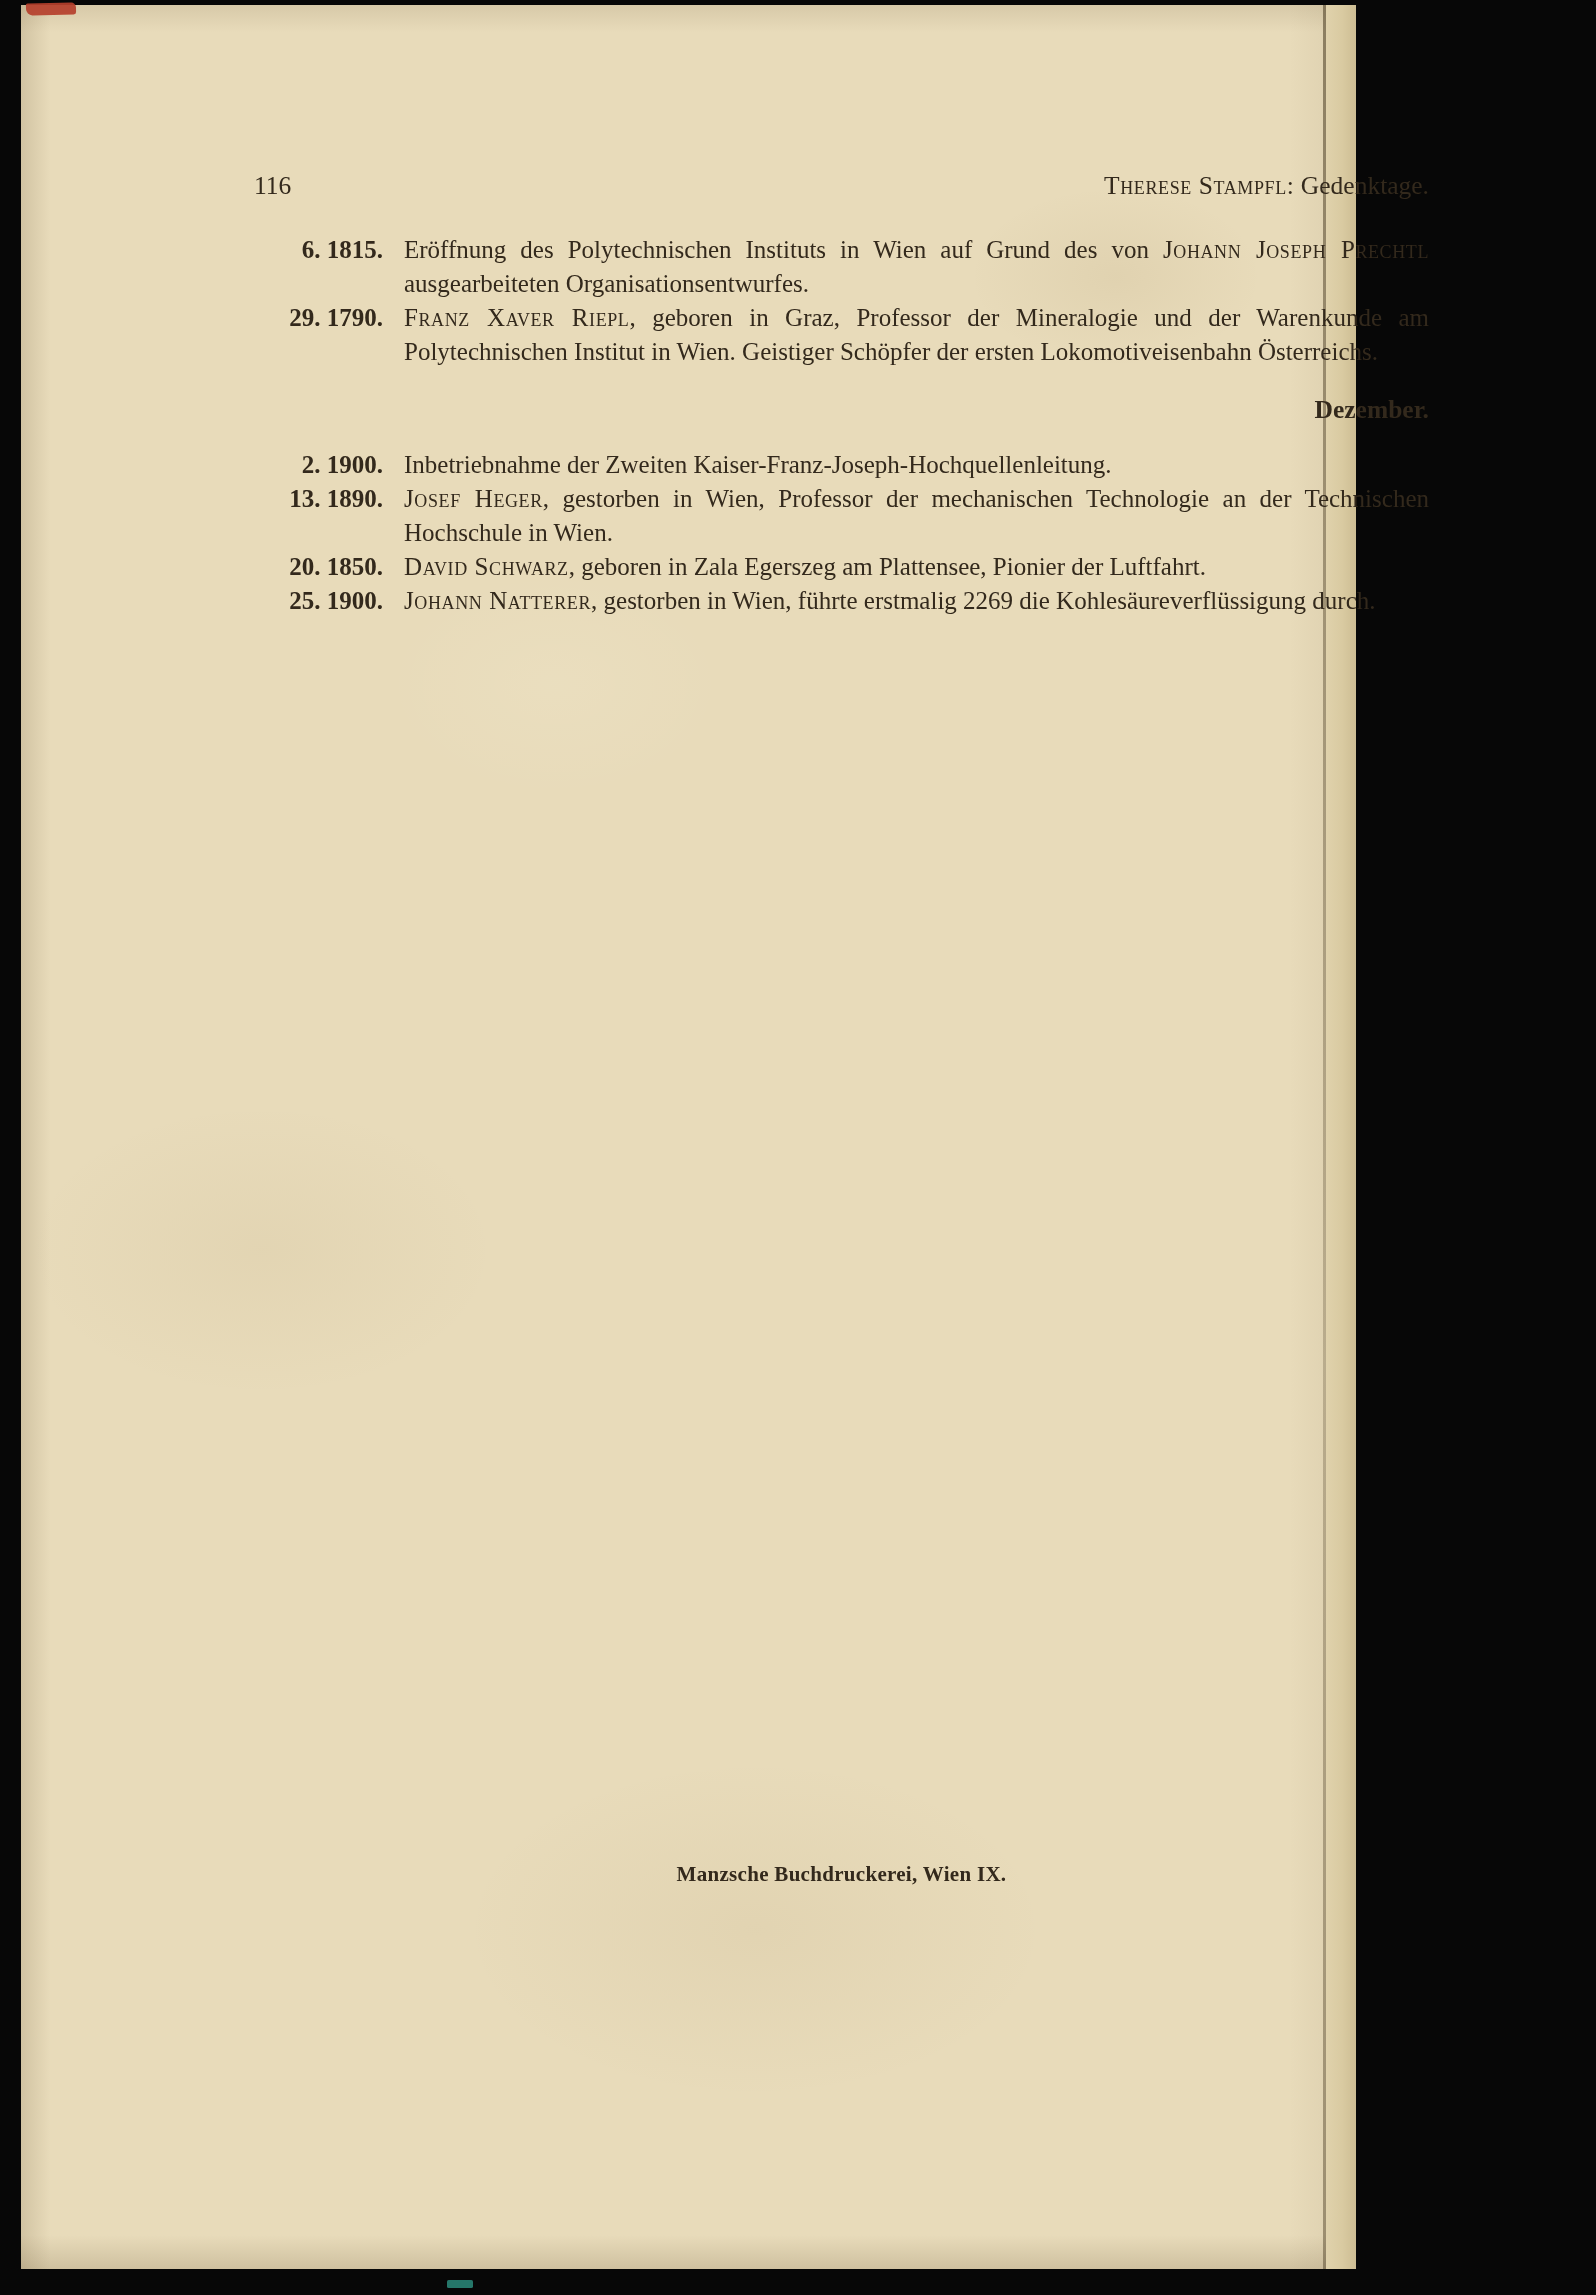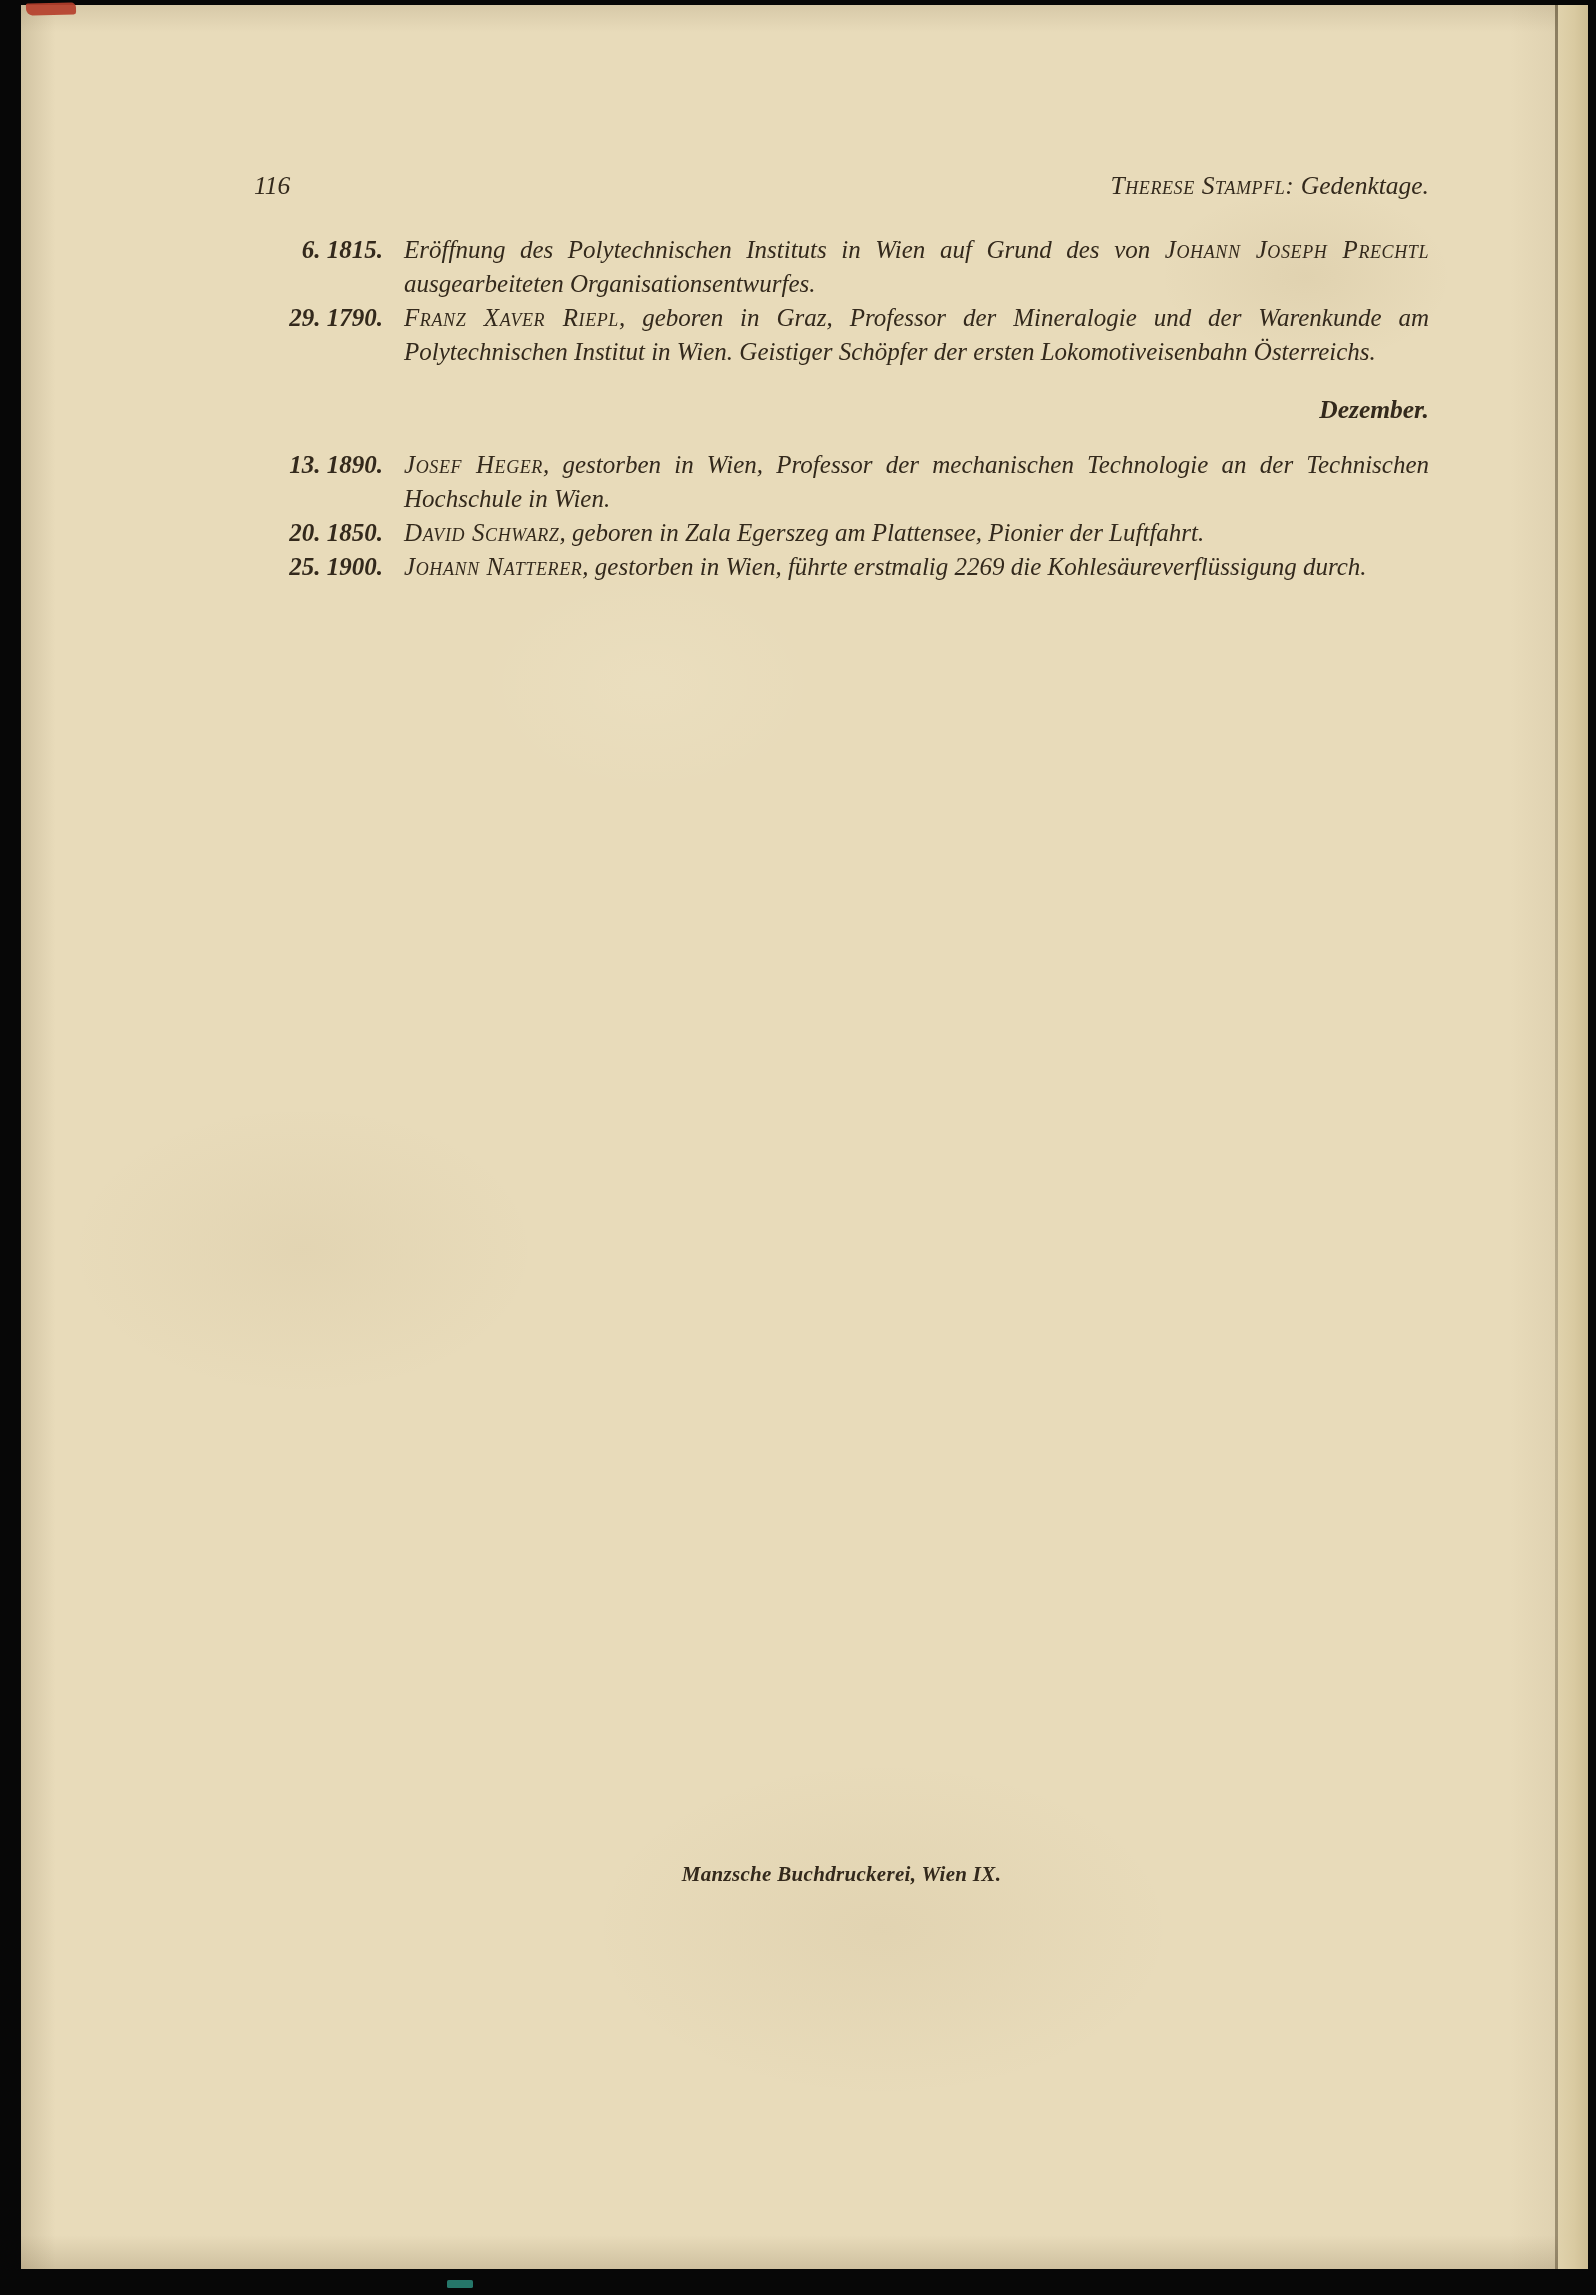--- a/index.html
+++ b/index.html
@@ -11,31 +11,30 @@
     background: #070707;
     font-family: "Liberation Serif", "DejaVu Serif", serif;
     overflow: hidden;
   }
 
   
   .paper {
     position: absolute;
     left: 21px;
     top: 4.8px;
-    width: 1567px;
+    width: 1335px;
     height: 2264px;
     background-color: #e8dbba;
     background-image:
       radial-gradient(ellipse 208px 128px at 82% 12%, rgba(124, 94, 44, 0.07), transparent 70%),
       radial-gradient(ellipse 335px 208px at 18% 55%, rgba(124, 94, 44, 0.05), transparent 70%),
       radial-gradient(ellipse 415px 240px at 55% 85%, rgba(124, 94, 44, 0.06), transparent 70%),
       radial-gradient(ellipse 240px 160px at 40% 30%, rgba(255, 250, 230, 0.10), transparent 70%),
       linear-gradient(90deg, rgba(92, 72, 40, 0.16) 0%, rgba(0,0,0,0) 2.2%, rgba(0,0,0,0) 95%, rgba(92, 72, 40, 0.10) 100%),
       linear-gradient(180deg, rgba(92, 72, 40, 0.12) 0%, rgba(0,0,0,0) 1.2%, rgba(0,0,0,0) 98.5%, rgba(92, 72, 40, 0.18) 100%);
-    font-style: italic;
   }
 
   
   .edge-strip {
     position: absolute;
     top: 0;
     bottom: 0;
     right: 0;
     width: 30px;
     background: linear-gradient(90deg, #e0d2ac 0%, #d9caa1 55%, #cdbd93 100%);
@@ -162,20 +161,24 @@
       <div class="entry">
         <div class="date">29. 1790.</div>
         <div class="text"><span class="sc">Franz Xaver Riepl</span><span>, geboren in Graz, Professor der Mineralogie und der Warenkunde am Polytechnischen Institut in Wien. Geistiger Schöpfer der ersten Lokomotiveisenbahn Österreichs.</span></div>
       </div>
     </div>
 
     <div class="section-heading">Dezember.</div>
 
     <div class="entries-december">
       <div class="entry">
+        <div class="date">2. 1900.</div>
+        <div class="text"><span>Inbetriebnahme der Zweiten Kaiser-Franz-Joseph-Hochquellenleitung.</span></div>
+      </div>
+      <div class="entry">
         <div class="date">13. 1890.</div>
         <div class="text"><span class="sc">Josef Heger</span><span>, gestorben in Wien, Professor der mechanischen Technologie an der Technischen Hochschule in Wien.</span></div>
       </div>
       <div class="entry">
         <div class="date">20. 1850.</div>
         <div class="text"><span class="sc">David Schwarz</span><span>, geboren in Zala Egerszeg am Plattensee, Pionier der Luftfahrt.</span></div>
       </div>
       <div class="entry">
         <div class="date">25. 1900.</div>
         <div class="text"><span class="sc">Johann Natterer</span><span>, gestorben in Wien, führte erstmalig 2269 die Kohlesäureverflüssigung durch.</span></div>

